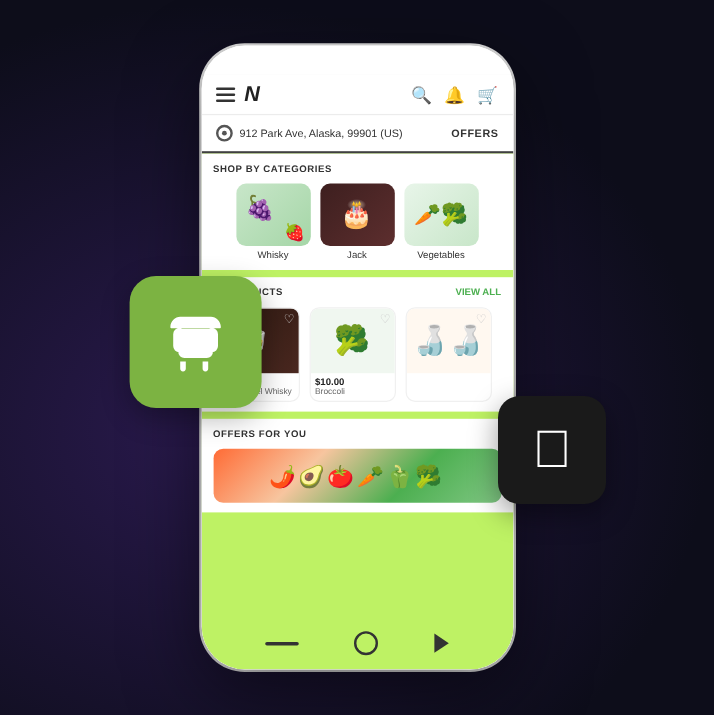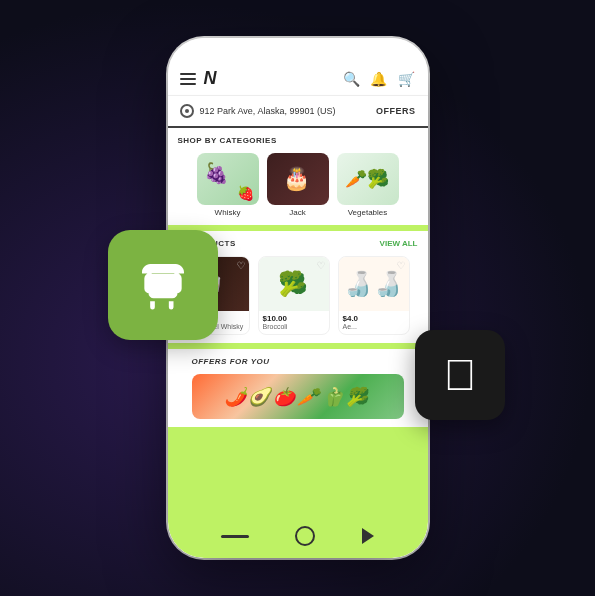--- a/index.html
+++ b/index.html
@@ -333,22 +333,21 @@
 
     .product-name {
       font-size: 7px;
       color: #666;
       line-height: 1.2;
     }
 
     
     .offers-section {
       background: #fff;
-      padding: 8px 24px;
-      font-style: italic;
+      padding: 8px 10px;
     }
 
     .offers-banner {
       height: 45px;
       border-radius: 8px;
       background: linear-gradient(135deg, #ff6b35, #f7c59f, #4CAF50, #81C784);
       display: flex;
       align-items: center;
       justify-content: center;
       position: relative;
@@ -536,24 +535,20 @@
                 <div class="product-price">$10.00</div>
                 <div class="product-name">Broccoli</div>
               </div>
             </div>
 
             <div class="product-card">
               <div class="product-img sauce-img">
                 🍶🍶
                 <span class="product-heart">♡</span>
               </div>
-              <div class="product-info">
-                <div class="product-price">$4.0</div>
-                <div class="product-name">Ae...</div>
-              </div>
             </div>
 
           </div>
         </div>
 
         <div class="offers-section">
           <div class="section-header">
             <span class="section-title">OFFERS FOR YOU</span>
           </div>
           <div class="offers-banner"></div>

